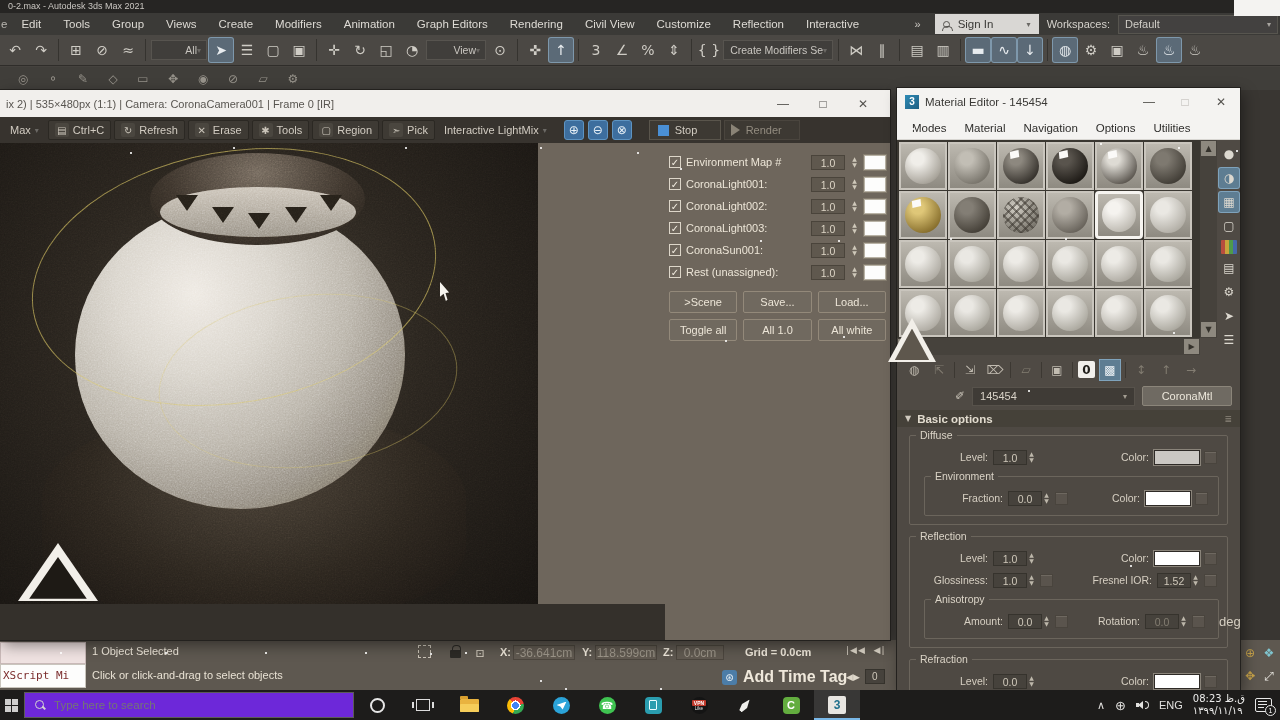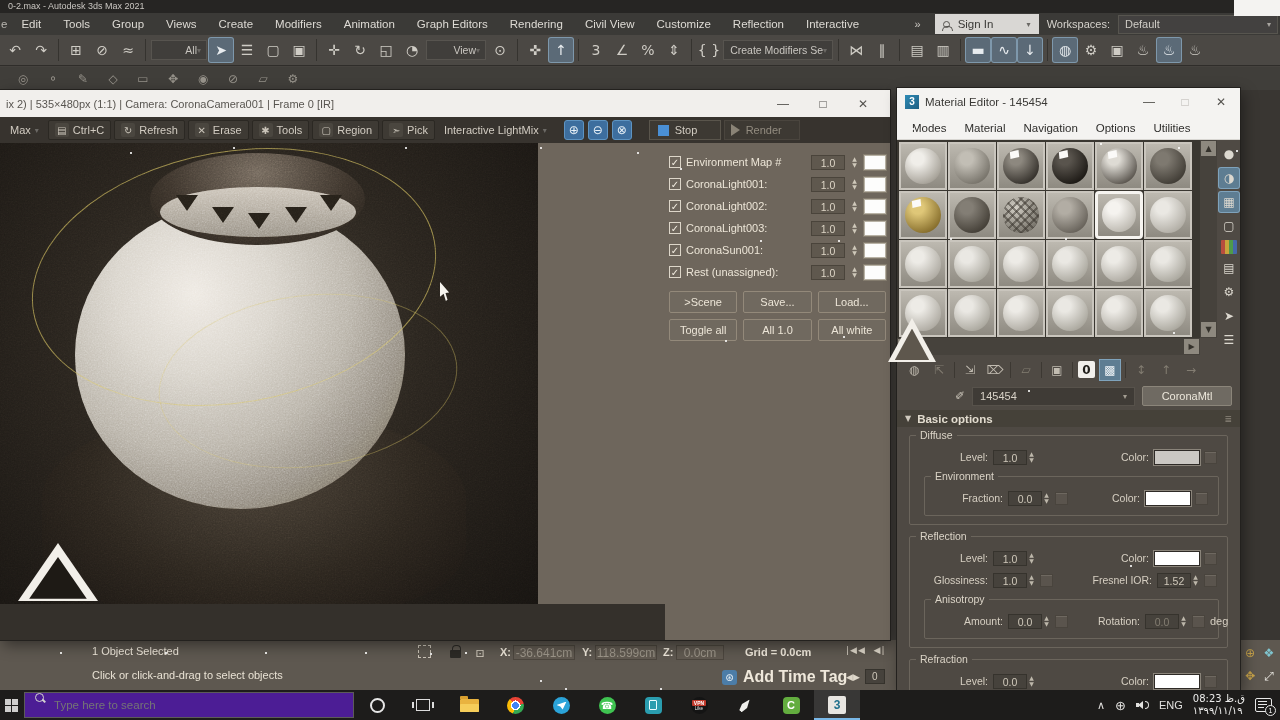--- a/index.html
+++ b/index.html
@@ -147,21 +147,21 @@
   .mgroup .mgroup { margin:8px 2px 2px 8px; }
   .prow { display:flex; align-items:center; height:22px; }
   .fld { display:flex; align-items:center; }
   .fld.right { margin-left:auto; margin-right:4px; }
   .p-label { min-width:72px; text-align:right; margin-right:5px; font-size:10.5px; color:#d6cfc2; white-space:nowrap; }
   .p-val { width:34px; height:15px; background:#46423c; border:1px solid #36332d; color:#cfc8ba; font-size:10.5px; text-align:center; line-height:14px; }
   .p-val.dim { color:#837d71; }
   .p-spin { width:9px; height:15px; display:flex; flex-direction:column; justify-content:center; color:#bdb7aa; font-size:6px; line-height:6px; text-align:center; }
   .map-btn { width:13px; height:13px; background:#5a544d; border:1px solid #49443d; box-shadow:inset 0 1px 0 #6e6860; margin-left:4px; }
   .p-swatch { width:46px; height:15px; border:1px solid #2e2a26; box-shadow:0 0 0 1px #8a847a; }
-  .p-suffix { font-size:11px; color:#d6cfc2; margin-left:5px; }
+  .p-suffix { font-size:13px; color:#d6cfc2; margin-left:14px; }
 
   
   #statusbar { position:absolute; left:0; top:640px; width:1280px; height:50px; background:#5e5850; z-index:10; }
   #listener { position:absolute; left:0; top:2px; width:86px; height:46px; }
   #listener .pink { height:22px; background:#efe2e1; border:1px solid #c9b9b8; }
   #listener .white { height:24px; background:#fdfdfc; border:1px solid #c9c5bd; font-family:"DejaVu Sans Mono", monospace; font-size:11px; color:#7c2d2d; line-height:22px; padding-left:2px; white-space:nowrap; overflow:hidden; }
   #sel-status { position:absolute; left:92px; top:5px; font-size:11px; color:#f0e9dc; }
   #prompt-line { position:absolute; left:92px; top:29px; font-size:11px; color:#e9e2d4; }
   .sb-ic { position:absolute; width:16px; height:16px; display:flex; align-items:center; justify-content:center; color:#ded7ca; font-size:11px; }
   .padlock { position:absolute; width:11px; height:8px; background:#2c2a26; border-radius:1px; }
@@ -176,21 +176,21 @@
   #playback-bot { position:absolute; left:846px; top:29px; color:#ded7ca; font-size:9px; display:flex; align-items:center; gap:5px; }
   #frame-box { width:20px; height:15px; background:#46423c; border:1px solid #36332d; color:#cfc8ba; font-size:10px; text-align:center; line-height:14px; }
   #viewnav { position:absolute; left:1241px; top:2px; width:39px; height:46px; display:grid; grid-template-columns:18px 18px; grid-auto-rows:22px; gap:1px; z-index:35; }
   .vn-ic { display:flex; align-items:center; justify-content:center; font-size:12px; }
 
   
   #taskbar { position:absolute; left:0; top:690px; width:1280px; height:30px; background:#1d1c1b; z-index:40; display:flex; align-items:center; }
   #start-btn { width:22px; height:30px; display:flex; align-items:center; justify-content:center; }
   .win-logo { display:grid; grid-template-columns:6px 6px; grid-auto-rows:6px; gap:1px; }
   .win-logo span { background:#cfcecd; }
-  #search-box { width:330px; height:26px; background:#4c1d95; border:1px solid #5c5b59; display:flex; gap:8px; padding:0 10px; margin-left:2px; }
+  #search-box { width:330px; height:26px; background:#6d28d9; border:1px solid #5c5b59; display:flex; align-items:center; gap:8px; padding:0 10px; margin-left:2px; }
   .mag { position:relative; width:11px; height:11px; }
   .mag::before { content:""; position:absolute; left:0; top:0; width:7px; height:7px; border:1.5px solid #d5d3d1; border-radius:50%; }
   .mag::after { content:""; position:absolute; left:7px; top:7px; width:4px; height:1.5px; background:#d5d3d1; transform:rotate(45deg); }
   #search-box input { background:transparent; border:none; outline:none; color:#c9c7c5; font-size:11.5px; width:260px; font-family:"Liberation Sans", sans-serif; }
   .tb-app { width:46px; height:30px; display:flex; align-items:center; justify-content:center; position:relative; }
   .tb-app.active-app { background:rgba(255,255,255,.12); box-shadow:inset 0 -2px 0 #7ab8e8; }
   .cortana { width:15px; height:15px; border:2px solid #e6e6e6; border-radius:50%; }
   .taskview { width:14px; height:12px; border:1.5px solid #dcdcdc; position:relative; }
   .taskview::before { content:""; position:absolute; left:-5px; top:2px; width:2px; height:6px; background:#dcdcdc; }
   .taskview::after { content:""; position:absolute; right:-5px; top:2px; width:2px; height:6px; background:#dcdcdc; }
@@ -744,20 +744,24 @@
                 <span class="p-swatch" style="background: rgb(255, 255, 255);"></span>
                 <span class="map-btn"></span>
               </span>
             </div>
           </div>
         </div>
     </div>
   </div>
 
   <div id="statusbar">
+    <div id="listener">
+      <div class="pink"></div>
+      <div class="white">XScript Mi</div>
+    </div>
     <span id="sel-status">1 Object Selected</span>
     <span id="prompt-line">Click or click-and-drag to select objects</span>
 
     <span class="sb-ic" style="left:418px;top:5px;border:1px dashed #ccc5b8;width:13px;height:13px;"></span>
     <span class="padlock" style="left:450px;top:10px;"></span>
     <span class="sb-ic ico" style="left:472px;top:5px;">⊡</span>
 
     <span class="coord-label" style="left:500px;">X:</span>
     <span class="coord-val" style="left:513px;">-36.641cm</span>
     <span class="coord-label" style="left:582px;">Y:</span>

